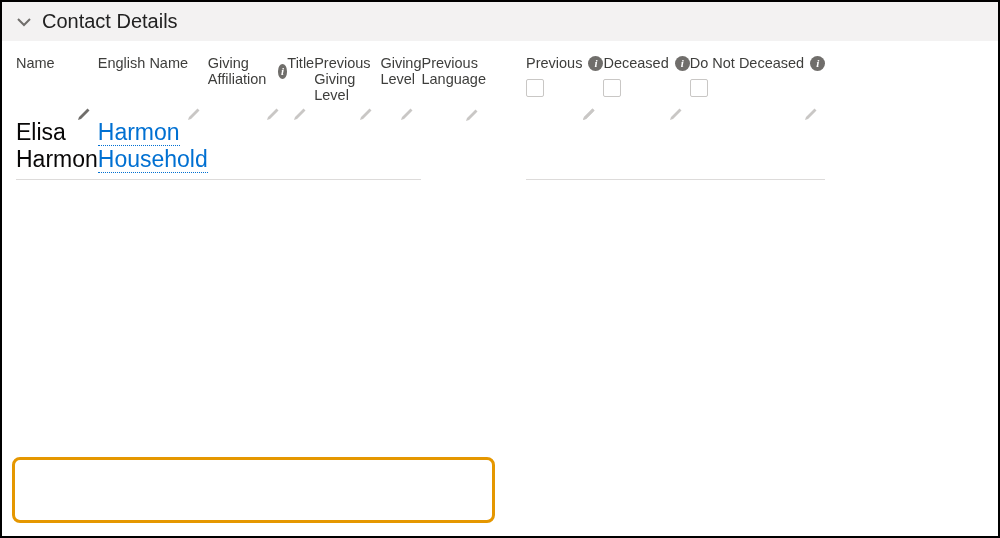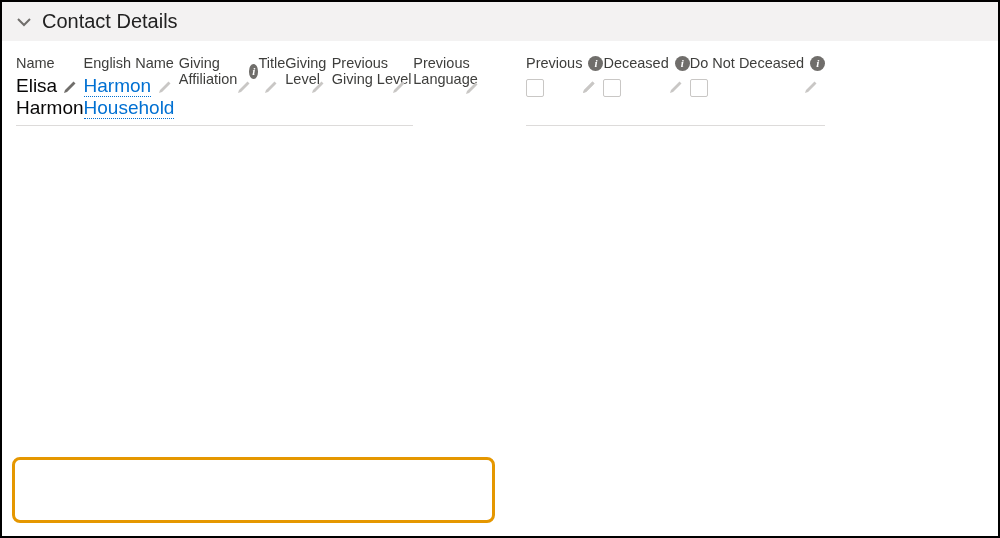--- a/index.html
+++ b/index.html
@@ -46,24 +46,25 @@
   .field.short { min-height: 56px; }
   .field-label {
     font-size: 14.5px;
     color: #3e3e3c;
     display: flex;
     align-items: center;
     gap: 6px;
     padding-bottom: 2px;
   }
   .field-value {
-    font-size: 19px;
+    font-size: 23px;
     color: #080707;
     padding-top: 2px;
     min-height: 24px;
+    margin-top: 44px;
   }
   .field-value.link {
     color: #0070d2;
   }
   .field-value.link span {
     border-bottom: 1px dotted #0070d2;
   }
   .edit-icon {
     position: absolute;
     right: 6px;
@@ -153,40 +154,40 @@
     <div class="field">
       <div class="field-label">Title</div>
       <div class="field-value"></div>
       <span class="edit-icon dim">
         <svg class="pencil" viewBox="0 0 16 16">
             <path fill="currentColor" d="M11.5 2.5l2 2L5 13l-3 1 1-3 8.5-8.5zM10 4l2 2"></path>
           </svg>
       </span>
     </div>
 
-    <div class="field">
-      <div class="field-label">Giving Level</div>
-      <div class="field-value"></div>
-      <span class="edit-icon dim">
-        <svg class="pencil" viewBox="0 0 16 16">
-            <path fill="currentColor" d="M11.5 2.5l2 2L5 13l-3 1 1-3 8.5-8.5zM10 4l2 2"></path>
-          </svg>
-      </span>
-    </div>
-
     <div class="field short">
       <div class="field-label">Previous Giving Level</div>
       <div class="field-value"></div>
       <span class="edit-icon dim">
         <svg class="pencil" viewBox="0 0 16 16">
             <path fill="currentColor" d="M11.5 2.5l2 2L5 13l-3 1 1-3 8.5-8.5zM10 4l2 2"></path>
           </svg>
       </span>
     </div>
 
+    <div class="field">
+      <div class="field-label">Giving Level</div>
+      <div class="field-value"></div>
+      <span class="edit-icon dim">
+        <svg class="pencil" viewBox="0 0 16 16">
+            <path fill="currentColor" d="M11.5 2.5l2 2L5 13l-3 1 1-3 8.5-8.5zM10 4l2 2"></path>
+          </svg>
+      </span>
+    </div>
+
     <div class="field" style="border-bottom:none;">
       <div class="field-label">Previous Language</div>
       <span class="edit-icon dim">
         <svg class="pencil" viewBox="0 0 16 16">
             <path fill="currentColor" d="M11.5 2.5l2 2L5 13l-3 1 1-3 8.5-8.5zM10 4l2 2"></path>
           </svg>
       </span>
     </div>
 
   </div>

